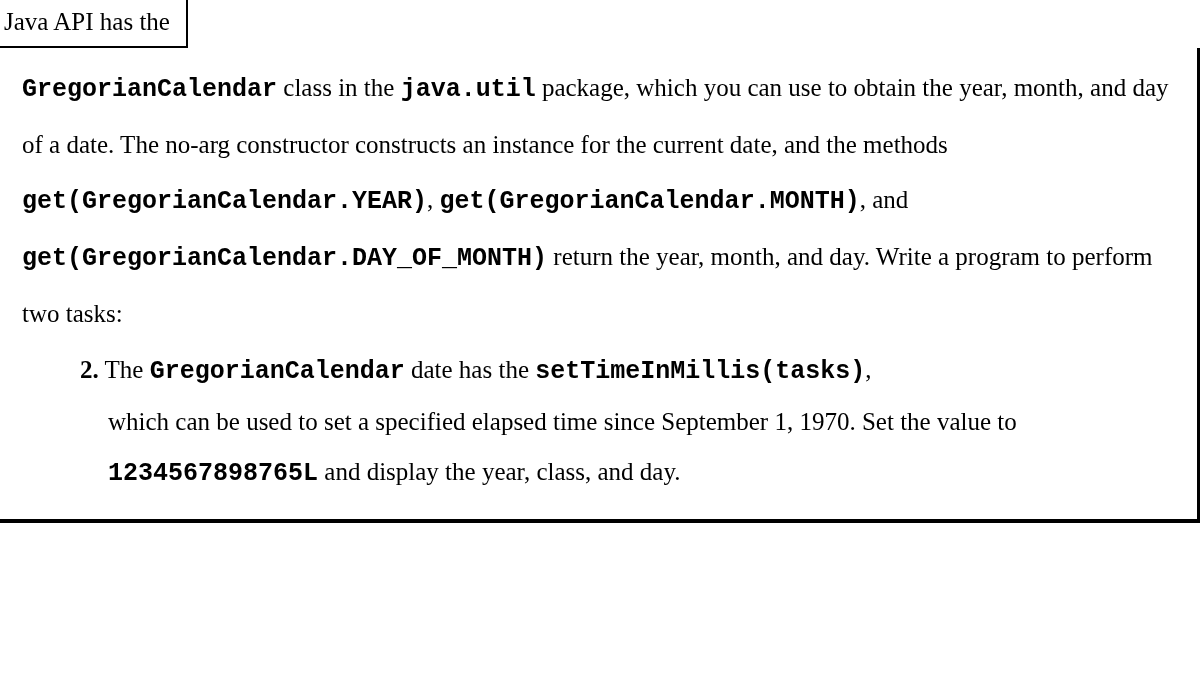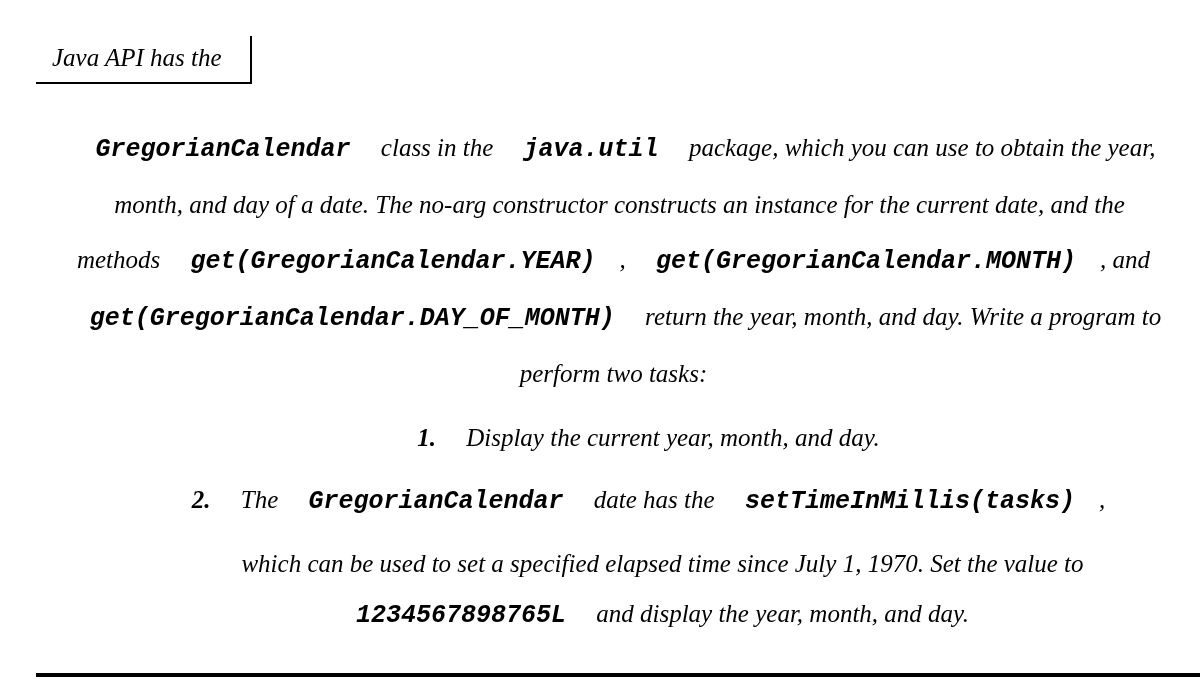--- a/index.html
+++ b/index.html
@@ -1,19 +1,18 @@
 <!DOCTYPE html>
 <html><head>
   <meta charset="utf-8">
   <style>
     * {
-      margin: 12px;
+      margin: 0;
       padding: 0;
       box-sizing: border-box;
-      font-style: italic;
     }
     body {
       width: 1200px;
       height: 682px;
       background: #fff;
       font-family: Georgia, 'Times New Roman', serif;
       font-size: 25px;
       color: #000;
       position: relative;
     }
@@ -22,21 +21,20 @@
       border-bottom: 2px solid #000;
       padding: 8px 16px 10px 4px;
       display: inline-block;
       margin-bottom: 0;
     }
     .main-content {
       border-right: 3px solid #000;
       border-bottom: 4px solid #000;
       padding: 12px 28px 20px 22px;
       line-height: 2.2;
-      text-align: center;
     }
     .mono {
       font-family: 'Courier New', Courier, monospace;
       font-weight: bold;
     }
     .tasks {
       padding-left: 58px;
       line-height: 2.0;
     }
     .task-item {
@@ -61,25 +59,22 @@
   <span>Java API has the</span>
 </div>
 
 <div class="main-content">
   <div class="para">
     <span class="mono">GregorianCalendar</span><span> class in the </span><span class="mono">java.util</span><span> package, which you can use to obtain the year, month, and day of a date. The no-arg constructor constructs an instance for the current date, and the methods </span><span class="mono">get(GregorianCalendar.YEAR)</span><span>, </span><span class="mono">get(GregorianCalendar.MONTH)</span><span>, and </span><span class="mono">get(GregorianCalendar.DAY_OF_MONTH)</span><span> return the year, month, and day. Write a program to perform two tasks:</span>
   </div>
 
   <div class="tasks">
     <div class="task-item">
-      <span class="task-num">1.</span><span> Display the current year, month, and day.</span>
-    </div>
-    <div class="task-item">
       <span class="task-num">2.</span><span> The </span><span class="mono">GregorianCalendar</span><span> date has the </span><span class="mono">setTimeInMillis(tasks)</span><span>,</span>
       <div class="task-continue">
-        <span>which can be used to set a specified elapsed time since July 1, 1970. Set the value to </span><span class="mono">1234567898765L</span><span> and display the year, month, and day.</span>
+        <span>which can be used to set a specified elapsed time since September 1, 1970. Set the value to </span><span class="mono">1234567898765L</span><span> and display the year, class, and day.</span>
       </div>
     </div>
   </div>
 </div>
 
 
 
 
 </body></html>

